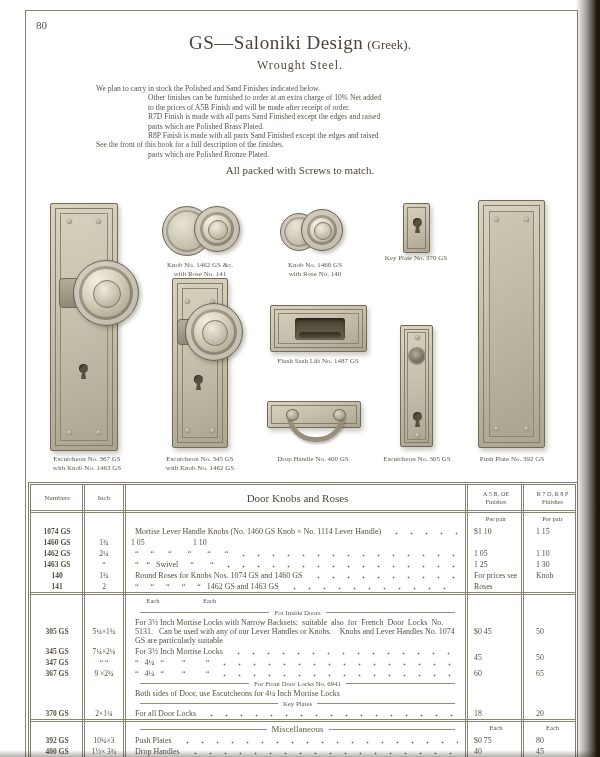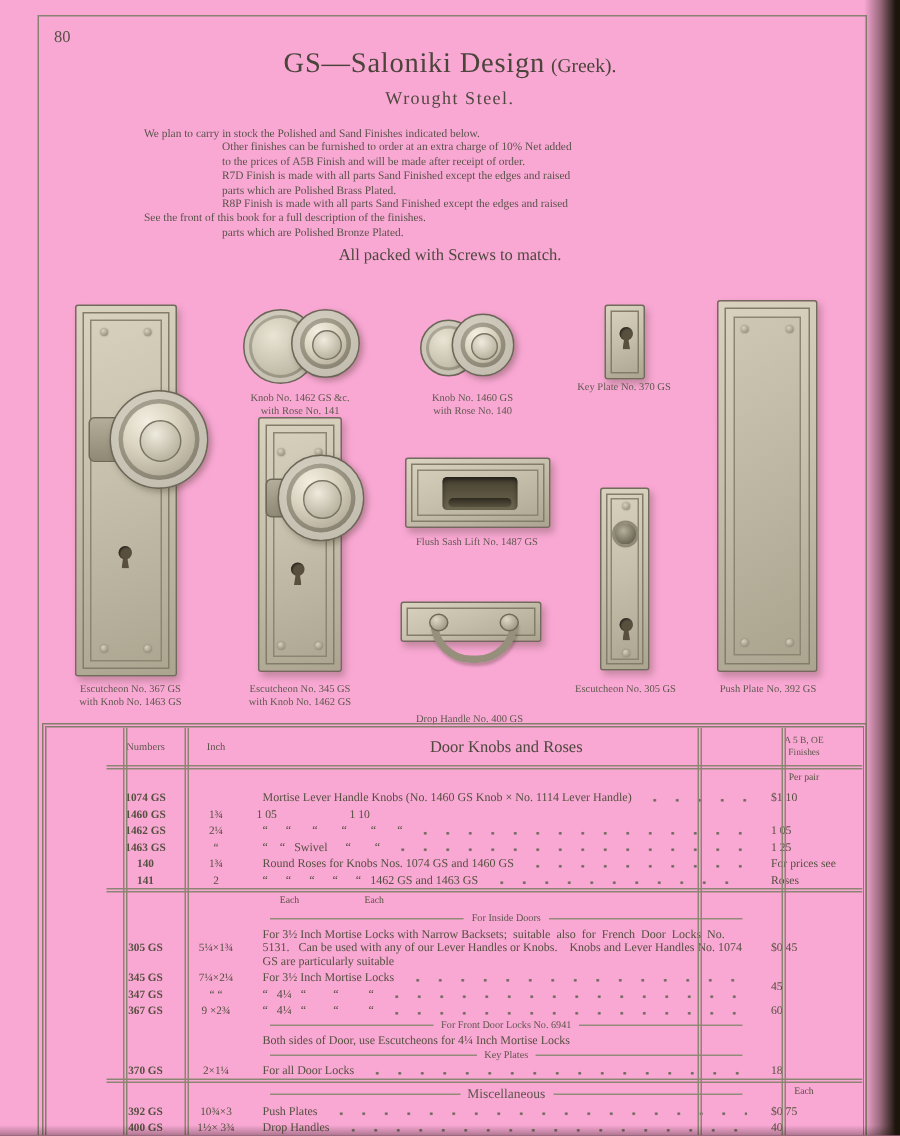--- a/index.html
+++ b/index.html
@@ -5,21 +5,21 @@
   * { margin:0; padding:0; box-sizing:border-box; }
   html,body { width:600px; height:757px; }
   body {
     position:relative; overflow:hidden;
     font-family:"Liberation Serif", serif;
     background:#1c150c; color:#4e483f;
   }
   .page {
     position:absolute; inset:0;
     background: radial-gradient(ellipse at 40% 28%, #efead b, #ebe6d7 0%, #e9e4d4 55%, #e0dbc9 100%);
-    background-color:#f9a8d4;
+    background-color:#ffffff;
   }
   .frame { position:absolute; left:25px; top:10px; width:553px; bottom:-2px; border:1px solid #8a8272; }
   .edge-right { position:absolute; top:0; right:0; width:24px; height:100%;
     background:linear-gradient(to right, rgba(35,28,18,0), rgba(35,28,18,.45) 45%, #1c150c 88%); }
   .edge-bottom { position:absolute; left:0; bottom:0; width:100%; height:7px;
     background:linear-gradient(to bottom, rgba(35,28,18,0), rgba(35,28,18,.35)); }
 
   .pageno { position:absolute; left:36px; top:19px; font-size:11px; color:#575146; }
 
   .title { position:absolute; left:0; top:32px; width:600px; text-align:center; color:#4a443a; }
@@ -64,21 +64,21 @@
   .recess { position:absolute; border-radius:3px; background:linear-gradient(#453f30,#6e6850); box-shadow:inset 0 2px 3px rgba(0,0,0,.5); }
   .recess::after { content:""; position:absolute; left:8%; bottom:2px; width:84%; height:6px; border-radius:3px; background:linear-gradient(#2e2a1f,#57513e); }
 
   .bail { position:absolute; border:5px solid #968f7c; border-top:none; border-radius:0 0 42px 42px;
     box-shadow:1px 2px 2px rgba(60,50,30,.3); }
   .knuckle { position:absolute; width:13px; height:12px; border-radius:50%;
     background:radial-gradient(circle at 35% 30%, #ddd7c4, #8f8976); border:1px solid #6f6959; }
 
   
   .ptable { position:absolute; left:28px; top:482px; width:550px; height:275px;
-    border:3px double #857d6c; border-bottom:none; background:transparent; overflow:hidden; font-size:8px; color:#55503f;padding-left:40px; }
+    border:3px double #857d6c; border-bottom:none; background:transparent; overflow:hidden; font-size:8px; color:#55503f; }
   .vl { position:absolute; top:0; bottom:0; width:3px; border-left:1px solid #8d8573; border-right:1px solid #8d8573; }
   .vl1{left:51px;} .vl2{left:92px;} .vl3{left:434px;} .vl4{left:490px;}
   .trow { display:flex; align-items:center; min-height:11px; }
   .c { flex:none; padding:1px 4px; }
   .c1{ width:52px; text-align:center; font-weight:bold; font-size:7.5px; }
   .c2{ width:42px; text-align:center; font-size:7.5px; }
   .c3{ width:343px; padding-left:10px; padding-right:8px; display:flex; align-items:baseline; }
   .c4{ width:56px; padding-left:6px; }
   .c5{ width:57px; padding-left:12px; }
   .dtext { white-space:pre-wrap; }
@@ -205,21 +205,21 @@
   </div>
 
   <div class="fig" style="left:267px;top:401px;width:94px;height:48px;">
     <div class="plate" style="left:0;top:0;width:94px;height:27px;">
       <div class="f1" style="inset:3px;"></div>
     </div>
     <div class="bail" style="left:20px;top:14px;width:58px;height:27px;"></div>
     <div class="knuckle" style="left:19px;top:8px;"></div>
     <div class="knuckle" style="left:66px;top:8px;"></div>
   </div>
-  <div class="caption" style="left:253px;top:455px;width:120px;margin-top:20px;">
+  <div class="caption" style="left:253px;top:455px;width:120px;">
     <div>Drop Handle No. 400 GS</div>
   </div>
 
   <div class="fig plate" style="left:400px;top:325px;width:33px;height:122px;">
     <div class="f1" style="inset:3px;"></div>
     <div class="f2" style="inset:6px;"></div>
     <div class="screw" style="left:14px;top:9px;"></div>
     <div class="hole" style="left:7px;top:21px;width:18px;height:18px;"></div>
     <div class="keyhole" style="left:12px;top:86px;">
       <div class="kc"></div>

